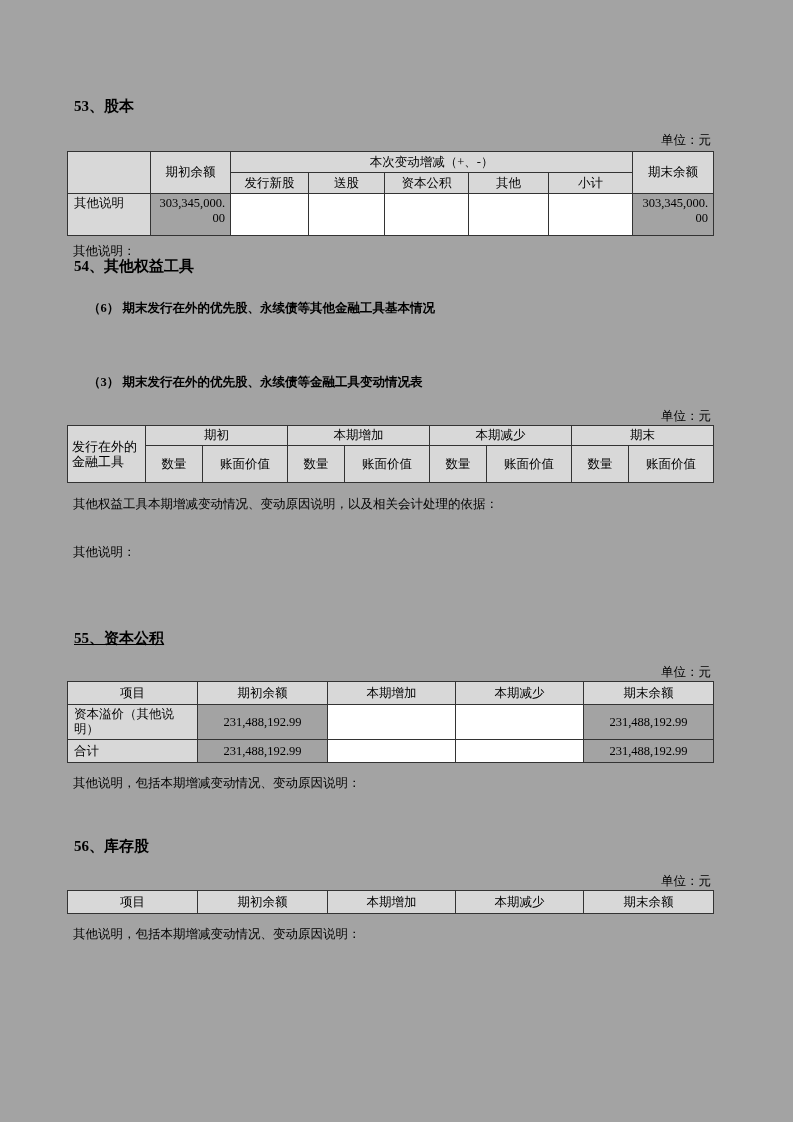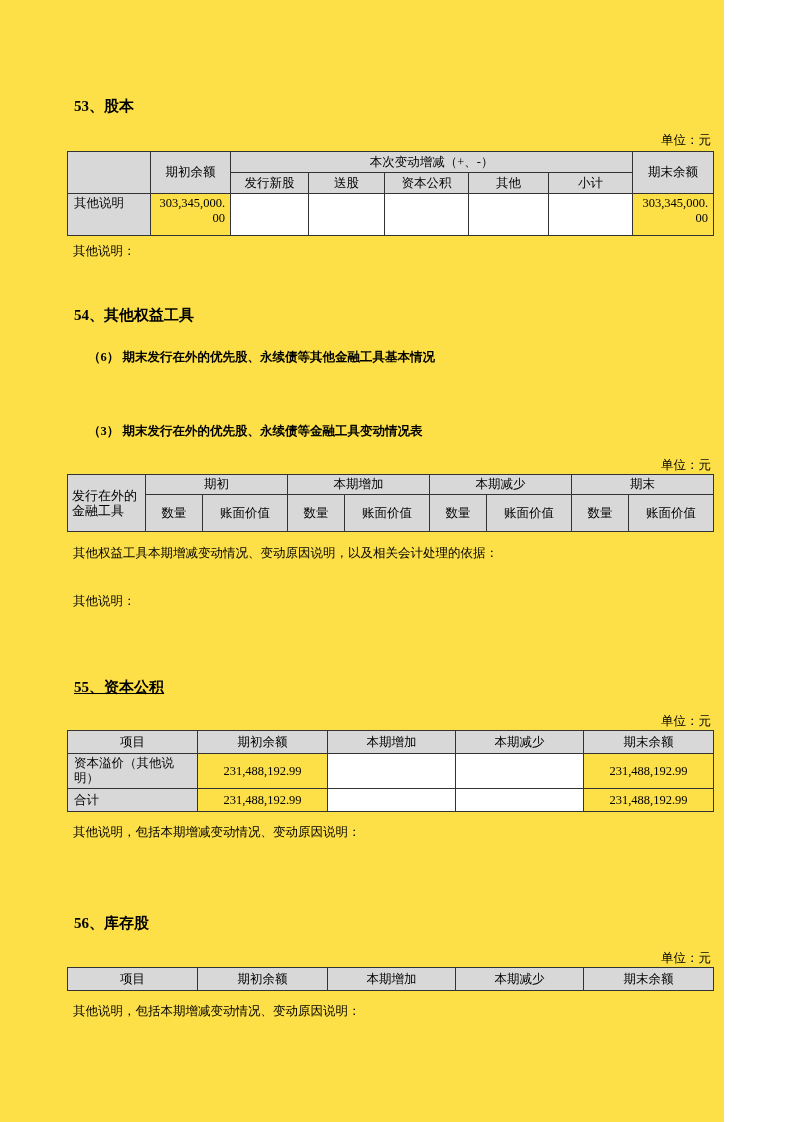--- a/index.html
+++ b/index.html
@@ -2,21 +2,21 @@
 <html><head>
 <meta charset="utf-8">
 <style>
   * { margin: 0; padding: 0; box-sizing: border-box; }
   html, body { background: #ffffff; }
   body {
     width: 793px; height: 1122px;
     font-family: "Liberation Serif", "DejaVu Serif", serif;
     color: #000;
   }
-  .page { position: relative; width: 724px; height: 1122px; overflow: hidden; background: #fde047; }
+  .page { position: relative; width: 793px; height: 1122px; overflow: hidden; background: #a3a3a3; }
   .content { position: absolute; left: 67px; top: 0; width: 646px; padding-top: 98px; }
 
   .sec-title {
     font-size: 15px; font-weight: bold; line-height: 16px; padding-left: 7px;
   }
   .subhead {
     font-size: 12.5px; font-weight: bold; line-height: 14px; padding-left: 21px;
   }
   .unit {
     text-align: right; font-size: 12.5px; line-height: 14px; padding-right: 2px;
@@ -31,30 +31,30 @@
     padding: 2px 4px; line-height: 15px; overflow: hidden;
   }
   .hd { background: #d8d8d8; text-align: center; vertical-align: middle; }
   .rowhead { background: #d8d8d8; text-align: left; vertical-align: top; padding-left: 6px; }
   .num { text-align: right; word-break: break-all; vertical-align: top; padding-right: 5px; }
   .blank { background: #fff; }
 
   
   .m-unit1 { margin-top: 19px; margin-bottom: 4px; }
   .m-note53 { margin-top: 8px; }
-  .m-t54 { margin-top: 49px; }
+  .m-t54 { }
   .m-sub1 { margin-top: 27px; }
   .m-sub2 { margin-top: 60px; }
   .m-unit2 { margin-top: 20px; margin-bottom: 2px; }
   .m-note54a { margin-top: 14px; }
   .m-note54b { margin-top: 34px; }
   .m-t55 { margin-top: 71px; text-decoration: underline; }
   .m-unit3 { margin-top: 19px; margin-bottom: 2px; }
   .m-note55 { margin-top: 13px; }
-  .m-t56 { margin-top: 76px; }
+  .m-t56 { margin-top: 48px; }
   .m-unit4 { margin-top: 20px; margin-bottom: 2px; }
   .m-note56 { margin-top: 13px; }
 
   
   .t1-h1 th { height: 21px; }
   .t1-h2 th { height: 21px; }
   .t1-data td { height: 42px; }
 
   
   .t2-h1 th { height: 20px; }

